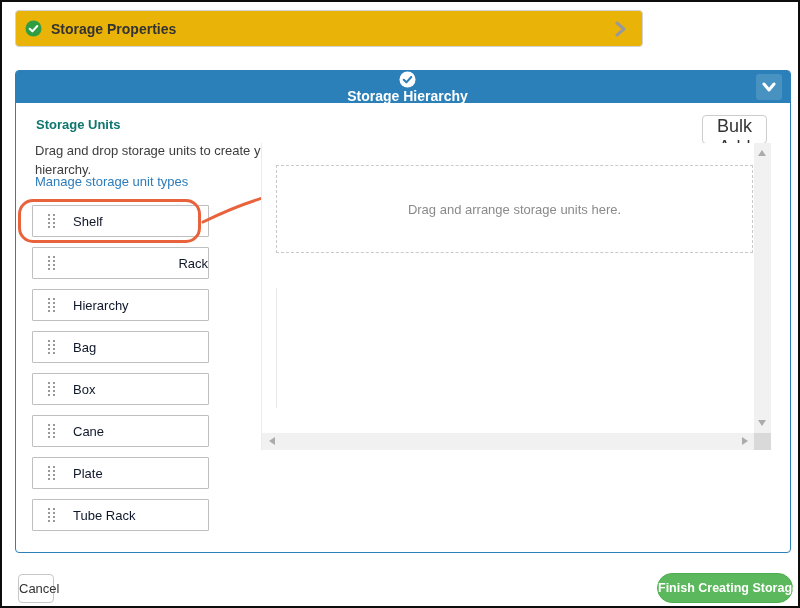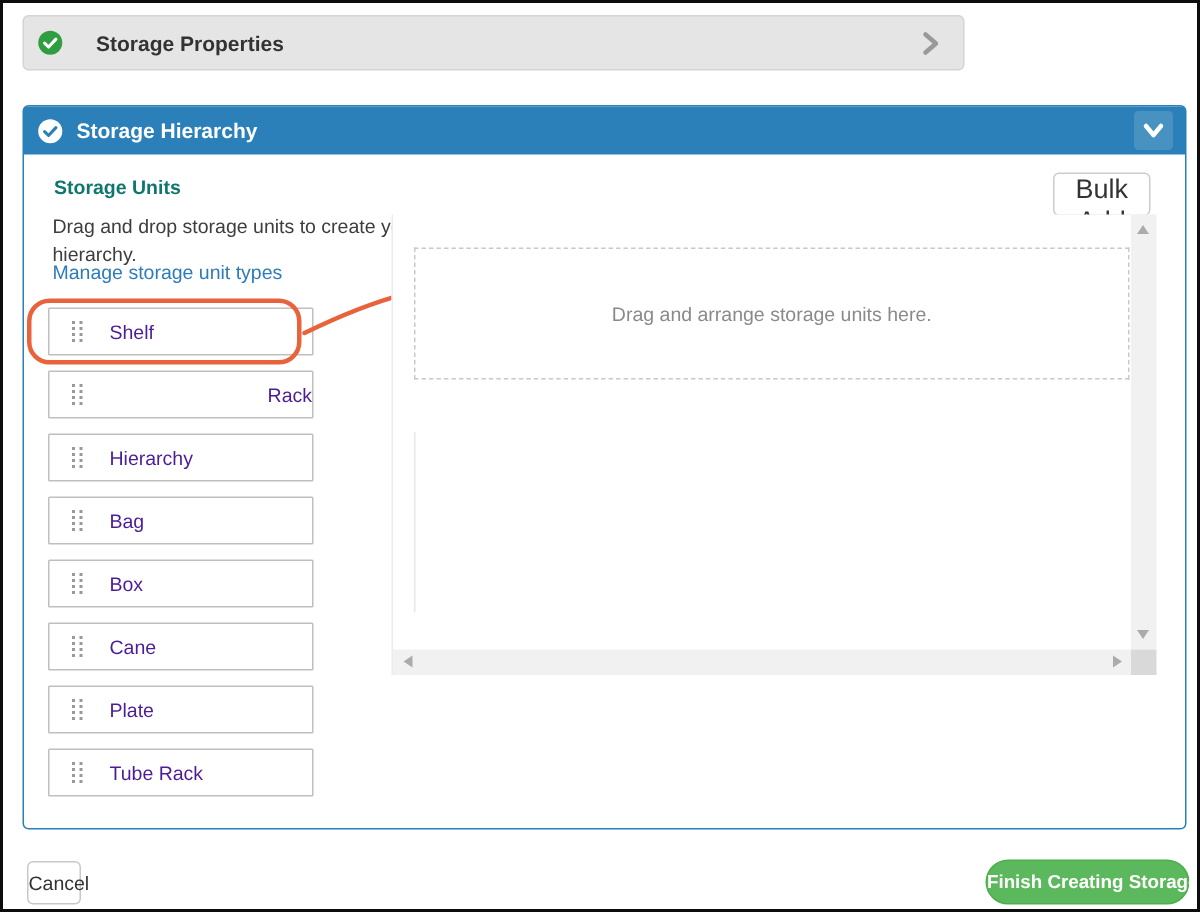--- a/index.html
+++ b/index.html
@@ -6,35 +6,35 @@
   html,body { background:#fff; }
   body { font-family:"Liberation Sans", sans-serif; color:#333; }
   .screen {
     position:relative; width:800px; height:608px; background:#fff;
     border:2px solid #0d0d0d; overflow:hidden;
   }
 
   
   .props-panel {
     position:absolute; left:13px; top:8px; width:628px; height:37px;
-    background:#e5e5e5; border:1px solid #d4d4d4; border-radius:4px;
-    display:flex; align-items:center; cursor:pointer;gap:13px;
+    background:#eab308; border:1px solid #d4d4d4; border-radius:4px;
+    display:flex; align-items:center; cursor:pointer;
   }
   .props-panel .title { font-size:14px; font-weight:bold; color:#333; margin-left:9px; }
   .circle-check { width:17px; height:17px; margin-left:9px; flex:0 0 auto; }
   .chev-right { position:absolute; right:14px; top:9px; }
 
   
   .hier-panel {
     position:absolute; left:13px; top:68px; width:776px; height:483px;
     background:#fff; border:1.5px solid #2b80b9; border-radius:4px;
   }
   .hier-header {
     position:absolute; left:0; top:0; right:0; height:32px; background:#2b80b9;
-    border-radius:2px 2px 0 0; display:flex; align-items:center; cursor:pointer;
+    border-radius:2px 2px 0 0; display:flex; align-items:center; cursor:pointer;flex-direction:column;
   }
   .hier-header .title { font-size:14px; font-weight:bold; color:#fff; margin-left:9px; }
   .chev-down-box {
     position:absolute; right:8px; top:3px; width:26px; height:26px;
     background:rgba(255,255,255,.14); border-radius:3px;
     display:flex; align-items:center; justify-content:center;
   }
 
   .section-label { position:absolute; left:20px; top:46px; font-size:13px; font-weight:bold; color:#0f766e; }
   .bulk-add-btn {
@@ -44,21 +44,21 @@
   }
   .instructions { position:absolute; left:19px; top:70px; width:254px; font-size:13px; line-height:19px; color:#3d3d3d; }
   .manage-link { position:absolute; left:19px; top:103px; font-size:13px; color:#2d7cba; text-decoration:none; cursor:pointer; }
 
   
   .unit-item {
     position:absolute; left:16px; width:177px; height:32px;
     background:#fff; border:1px solid #bfbfbf; border-radius:1px;
     display:flex; align-items:center; cursor:grab;
   }
-  .unit-item .label { font-size:13px; color:#4c1d95; margin-left:17px; }
+  .unit-item .label { font-size:13px; color:#0f172a; margin-left:17px; }
   .grip { position:relative; width:8px; height:15px; margin-left:15px; flex:0 0 auto; }
   .grip i {
     position:absolute; left:0; top:0; width:2px; height:2px; background:#999;
     box-shadow: 5px 0 #999, 0 4px #999, 5px 4px #999, 0 8px #999, 5px 8px #999, 0 12px #999, 5px 12px #999;
   }
 
   
   .hl-ring {
     position:absolute; left:2px; top:128px; width:183px; height:44px;
     border:3px solid #e8633c; border-radius:15px; pointer-events:none;

